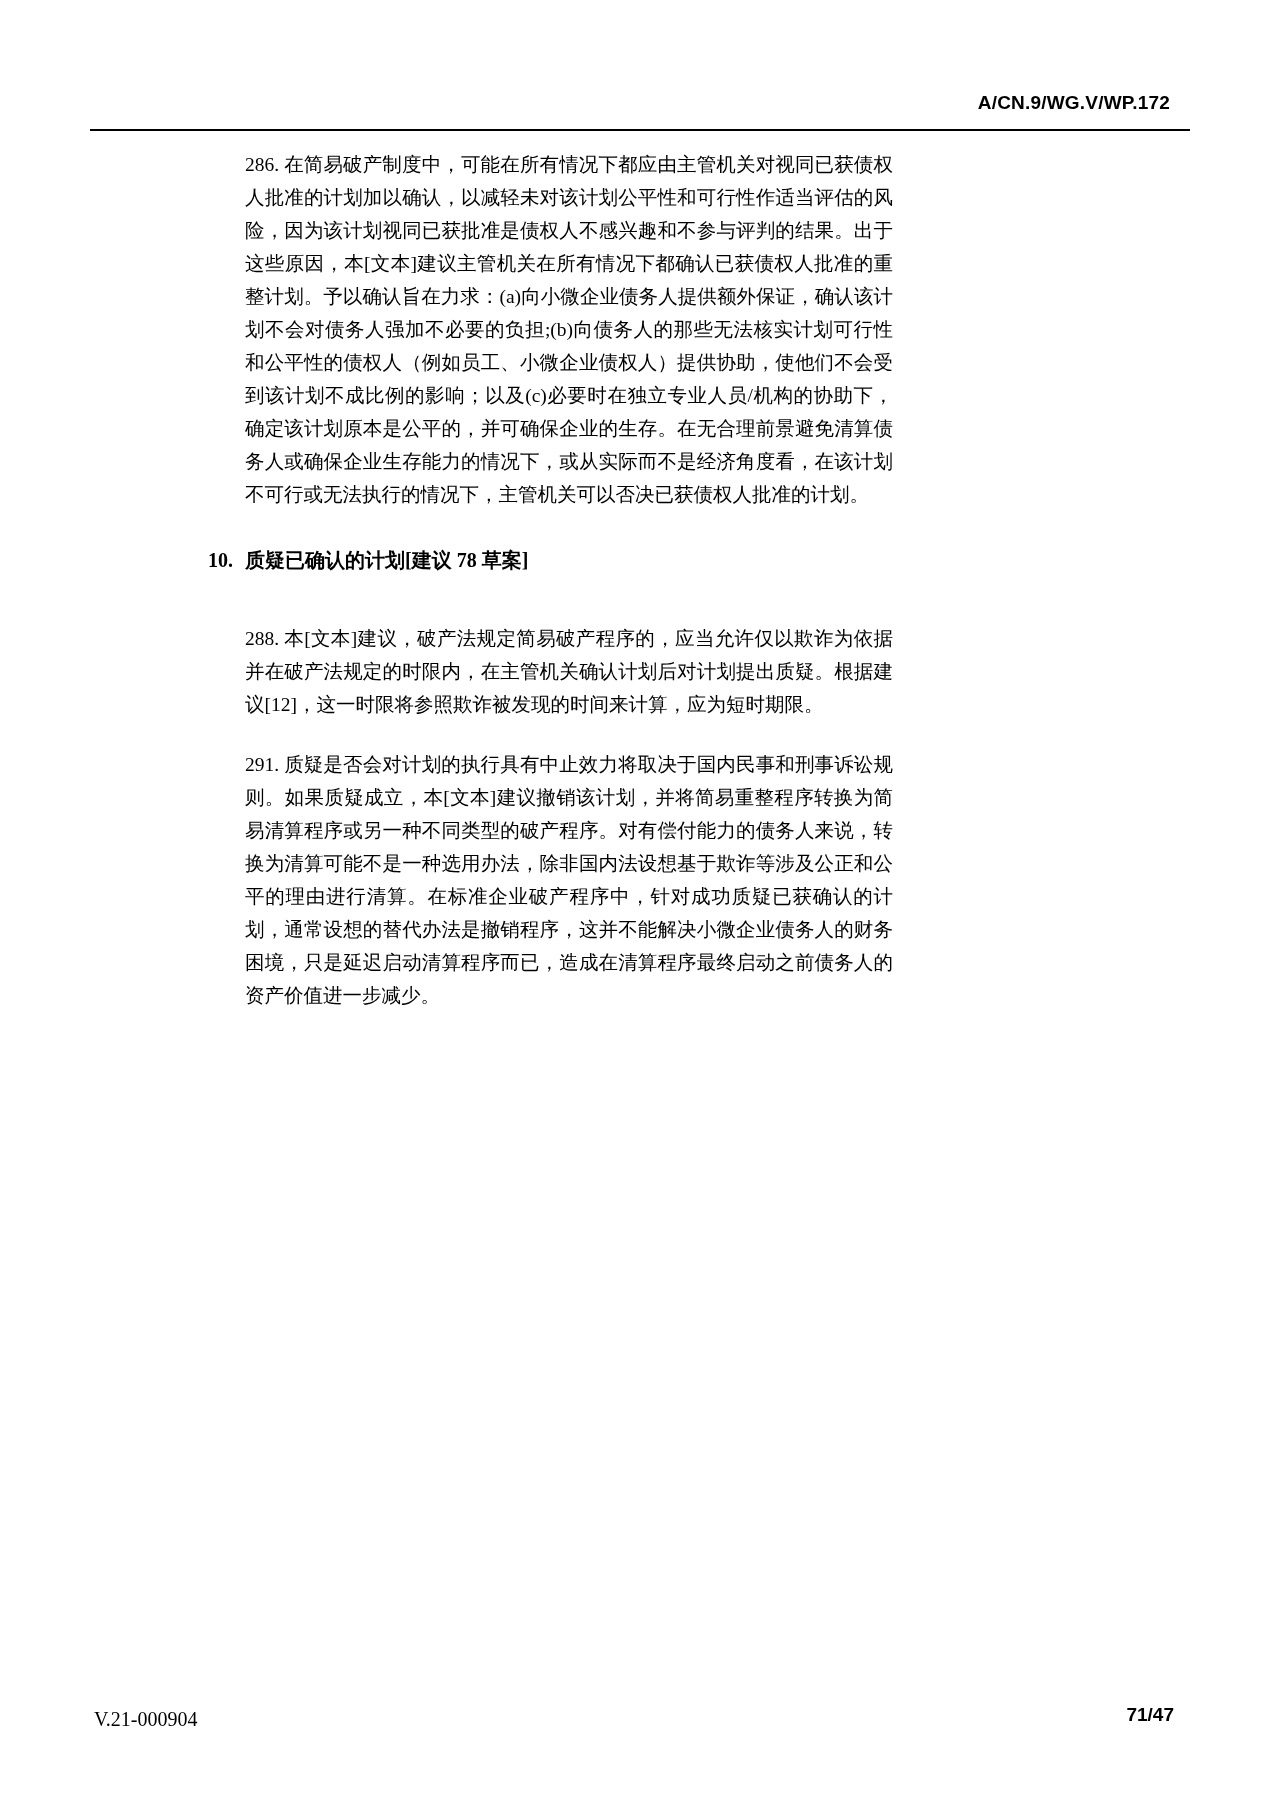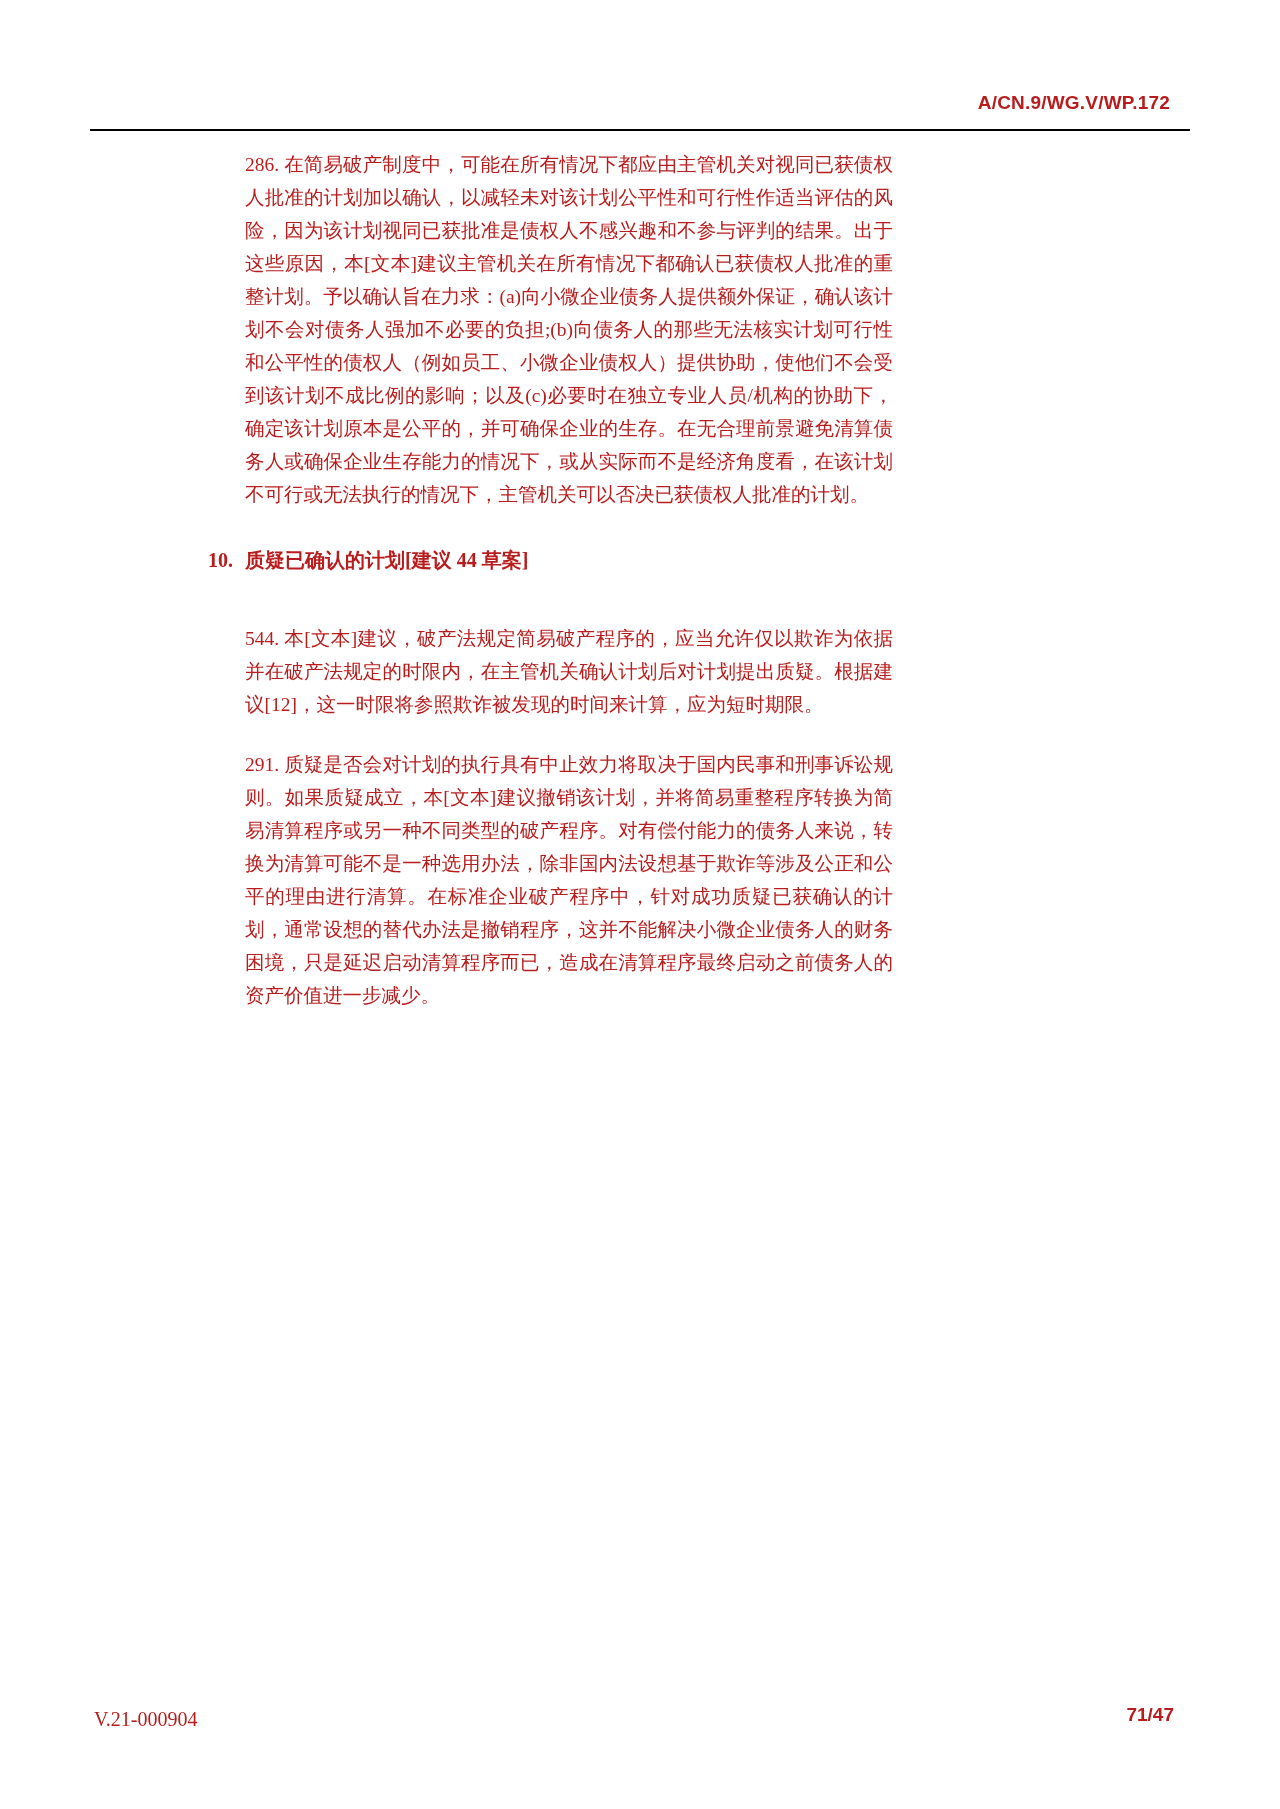--- a/index.html
+++ b/index.html
@@ -5,21 +5,21 @@
   html, body {
     margin: 0;
     padding: 0;
     background: #ffffff;
   }
   .page {
     position: relative;
     width: 1280px;
     height: 1809px;
     background: #ffffff;
-    color: #b91c1c;
+    color: #000000;
     font-family: "Liberation Serif", "DejaVu Serif", serif;
     overflow: hidden;
   }
   .doc-symbol {
     position: absolute;
     top: 92px;
     right: 110px;
     font-family: "Liberation Sans", "DejaVu Sans", sans-serif;
     font-weight: bold;
     font-size: 19px;
@@ -83,24 +83,24 @@
 
   <div class="header-rule"></div>
 
   <div class="body-col">
 
     <p>286. 在简易破产制度中，可能在所有情况下都应由主管机关对视同已获债权人批准的计划加以确认，以减轻未对该计划公平性和可行性作适当评估的风险，因为该计划视同已获批准是债权人不感兴趣和不参与评判的结果。出于这些原因，本[文本]建议主管机关在所有情况下都确认已获债权人批准的重整计划。予以确认旨在力求：(a)向小微企业债务人提供额外保证，确认该计划不会对债务人强加不必要的负担;(b)向债务人的那些无法核实计划可行性和公平性的债权人（例如员工、小微企业债权人）提供协助，使他们不会受到该计划不成比例的影响；以及(c)必要时在独立专业人员/机构的协助下，确定该计划原本是公平的，并可确保企业的生存。在无合理前景避免清算债务人或确保企业生存能力的情况下，或从实际而不是经济角度看，在该计划不可行或无法执行的情况下，主管机关可以否决已获债权人批准的计划。</p>
 
 
     <h2 class="section-heading">
       <span class="num">10.</span>
-      <span>质疑已确认的计划[建议 44 草案]</span>
+      <span>质疑已确认的计划[建议 78 草案]</span>
     </h2>
 
-    <p>544. 本[文本]建议，破产法规定简易破产程序的，应当允许仅以欺诈为依据并在破产法规定的时限内，在主管机关确认计划后对计划提出质疑。根据建议[12]，这一时限将参照欺诈被发现的时间来计算，应为短时期限。</p>
+    <p>288. 本[文本]建议，破产法规定简易破产程序的，应当允许仅以欺诈为依据并在破产法规定的时限内，在主管机关确认计划后对计划提出质疑。根据建议[12]，这一时限将参照欺诈被发现的时间来计算，应为短时期限。</p>
 
 
 
     <p>291. 质疑是否会对计划的执行具有中止效力将取决于国内民事和刑事诉讼规则。如果质疑成立，本[文本]建议撤销该计划，并将简易重整程序转换为简易清算程序或另一种不同类型的破产程序。对有偿付能力的债务人来说，转换为清算可能不是一种选用办法，除非国内法设想基于欺诈等涉及公正和公平的理由进行清算。在标准企业破产程序中，针对成功质疑已获确认的计划，通常设想的替代办法是撤销程序，这并不能解决小微企业债务人的财务困境，只是延迟启动清算程序而已，造成在清算程序最终启动之前债务人的资产价值进一步减少。</p>
 
   </div>
 
   <div class="footer-doc-id">V.21-000904</div>
 
   <div class="footer-page">71/47</div>

